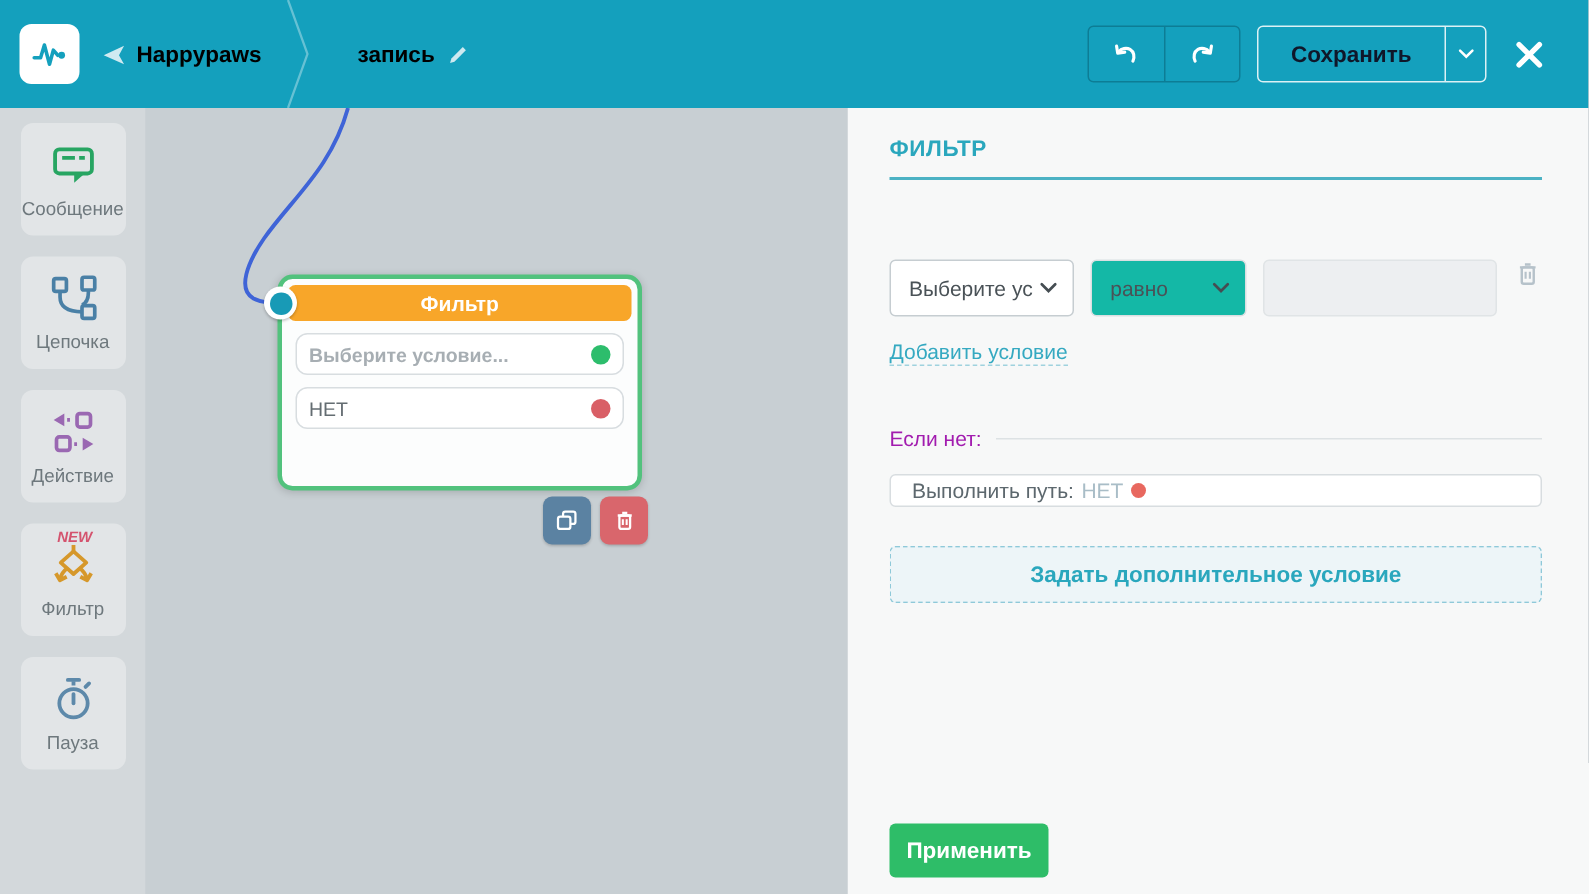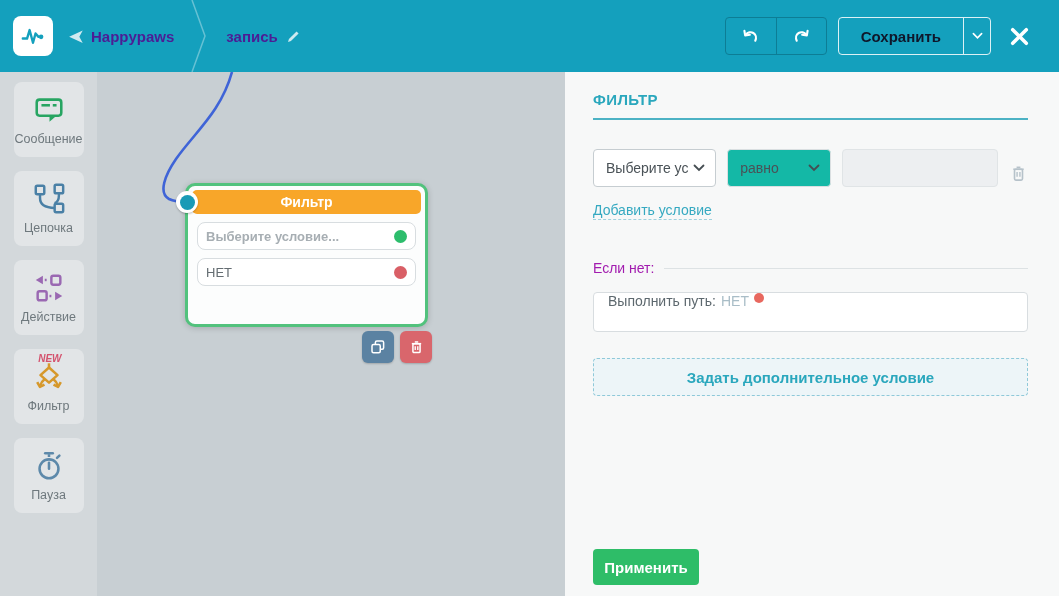--- a/index.html
+++ b/index.html
@@ -5,24 +5,24 @@
   * { box-sizing: border-box; margin: 0; padding: 0; }
   html,body { width:1059px; height:596px; overflow:hidden; }
   body { font-family: "Liberation Sans", "DejaVu Sans", sans-serif; background:#c8cfd3; }
 
   .app { width:1059px; height:596px; display:flex; flex-direction:column; }
 
   
   .topbar { height:72px; flex:0 0 72px; background:#14a0bd; display:flex; align-items:center; position:relative; }
   .logo { width:40px; height:40px; margin-left:13px; background:#fff; border-radius:8px;
           display:flex; align-items:center; justify-content:center; cursor:pointer; flex:0 0 40px;}
-  .crumb { display:flex; align-items:center; gap:7px; color:#4c1d95; font-size:15px; font-weight:700; cursor:pointer; }
+  .crumb { display:flex; align-items:center; gap:7px; color:#000000; font-size:15px; font-weight:700; cursor:pointer; }
   .crumb-bot { margin-left:14px; }
   .sep { height:72px; margin-left:16px; }
-  .crumb-flow { margin-left:18px; }
+  .crumb-flow { margin-left:30px; }
   .topbar-right { margin-left:auto; margin-right:28px; display:flex; align-items:center; gap:11px; }
   .undo-group { display:flex; border:1px solid #0d7d95; border-radius:4px; overflow:hidden; }
   .undo-group button { width:50px; height:36px; background:transparent; border:none; cursor:pointer;
                        display:flex; align-items:center; justify-content:center; }
   .undo-group button + button { border-left:1px solid #0d7d95; }
   .mirror { transform:scaleX(-1); }
   .save-split { display:flex; border:1px solid rgba(255,255,255,.85); border-radius:4px; height:38px; overflow:hidden; }
   .save-main { background:transparent; border:none; color:#0f172a; font-size:15px; font-weight:700;
                padding:0 22px; cursor:pointer; font-family:inherit; }
   .save-caret { width:27px; background:transparent; border:none; border-left:1px solid rgba(255,255,255,.85);
@@ -65,35 +65,35 @@
   .mini-btn { width:32px; height:32px; border:none; border-radius:6px; cursor:pointer;
               display:flex; align-items:center; justify-content:center; box-shadow:0 1px 2px rgba(0,0,0,.2); }
   .copy-btn { background:#5b82a2; }
   .del-btn { background:#d9666c; }
 
   
   .panel { width:494px; flex:0 0 494px; background:#f7f8f8; padding:19px 31px 11px 28px;
            display:flex; flex-direction:column; }
   .panel-title { font-size:15px; font-weight:700; color:#2aa7bd; letter-spacing:.4px; margin-bottom:10px; }
   .panel-rule { height:2px; background:#4cb2c4; margin-bottom:29px; }
-  .cond-row { display:flex; align-items:flex-end; gap:11px; }
+  .cond-row { display:flex; align-items:flex-start; gap:11px;margin-top:24px; }
   .selectbox { height:38px; border-radius:4px; display:flex; align-items:center; justify-content:space-between;
                padding:0 10px 0 12px; font-size:14px; color:#4a5257; cursor:pointer; }
   .select-white { width:132px; background:#fff; border:1px solid #c6cdd1; }
   .select-gray { width:111px; background:#14b8a6; border:1px solid #dadfe1; }
   .value-input { height:38px; width:156px; background:#edeff1; border:1px solid #e0e4e6;
                  border-radius:4px; padding:0 10px; font-size:14px; font-family:inherit; color:#4a5257; }
   .trash-btn { margin-left:auto; background:none; border:none; cursor:pointer; padding:0; }
   .add-link { margin-top:15px; font-size:14px; color:#35a9c1; width:max-content;
               border-bottom:1px dashed #9fd2de; padding-bottom:1px; cursor:pointer; }
   .else-row { margin-top:40px; display:flex; align-items:center; gap:10px; }
   .else-label { color:#a21caf; font-size:14px; white-space:nowrap; }
   .else-line { flex:1; height:1px; background:#dde2e4; }
-  .path-box { margin-top:16px; height:40px; background:#fff; border:1px solid #d8dde0; border-radius:4px;
-              display:flex; align-items:flex-start; padding:0 14px; font-size:14px; gap:5px; cursor:pointer; }
+  .path-box { margin-top:16px; height:22px; background:#fff; border:1px solid #d8dde0; border-radius:4px;
+              display:flex; align-items:center; padding:0 14px; font-size:14px; gap:5px; cursor:pointer; }
   .path-label { color:#5d686e; }
   .path-value { color:#a9bdc7; }
   .extra-btn { margin-top:26px; height:38px; background:#edf5f8; border:1px dashed #8fc9d9; border-radius:4px;
                color:#2aa7bd; font-weight:700; font-size:15px; display:flex; align-items:center;
                justify-content:center; cursor:pointer; font-family:inherit; width:100%; }
   .apply-btn { margin-top:auto; width:106px; height:36px; background:#2ebd68; border:none; border-radius:4px;
                color:#fff; font-weight:700; font-size:15px; cursor:pointer; font-family:inherit; }
 </style>
 </head>
 <body>

